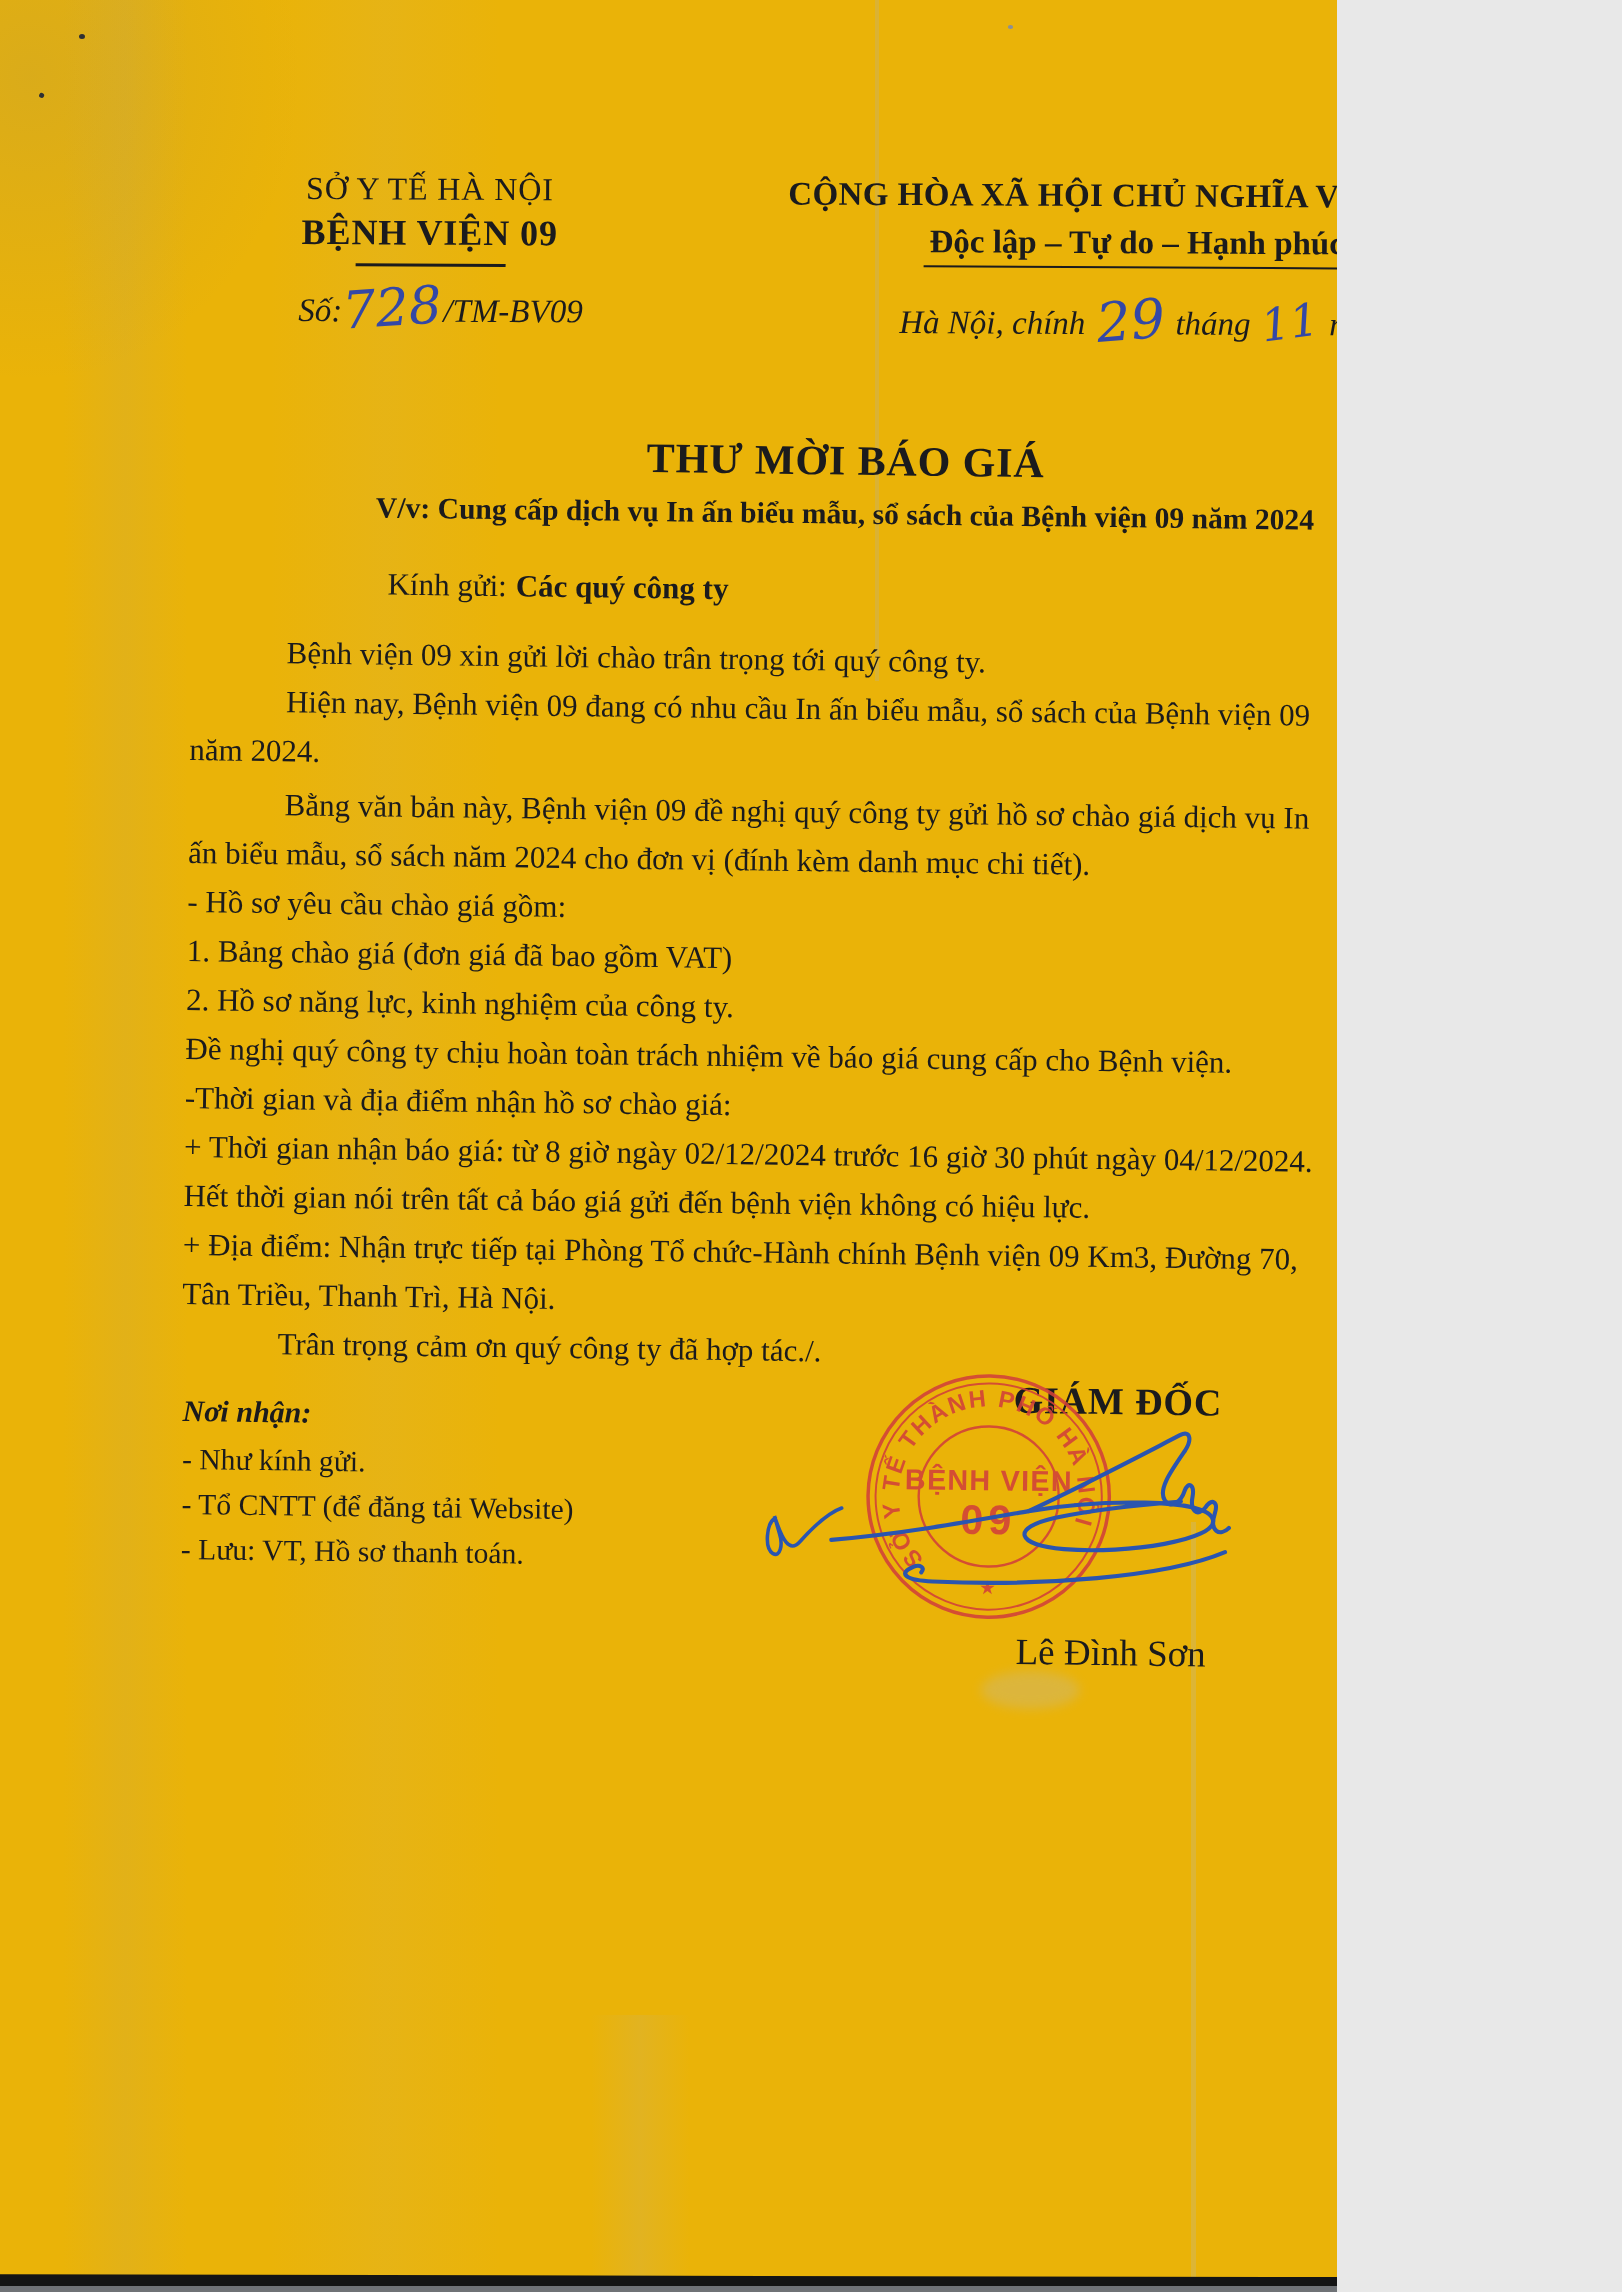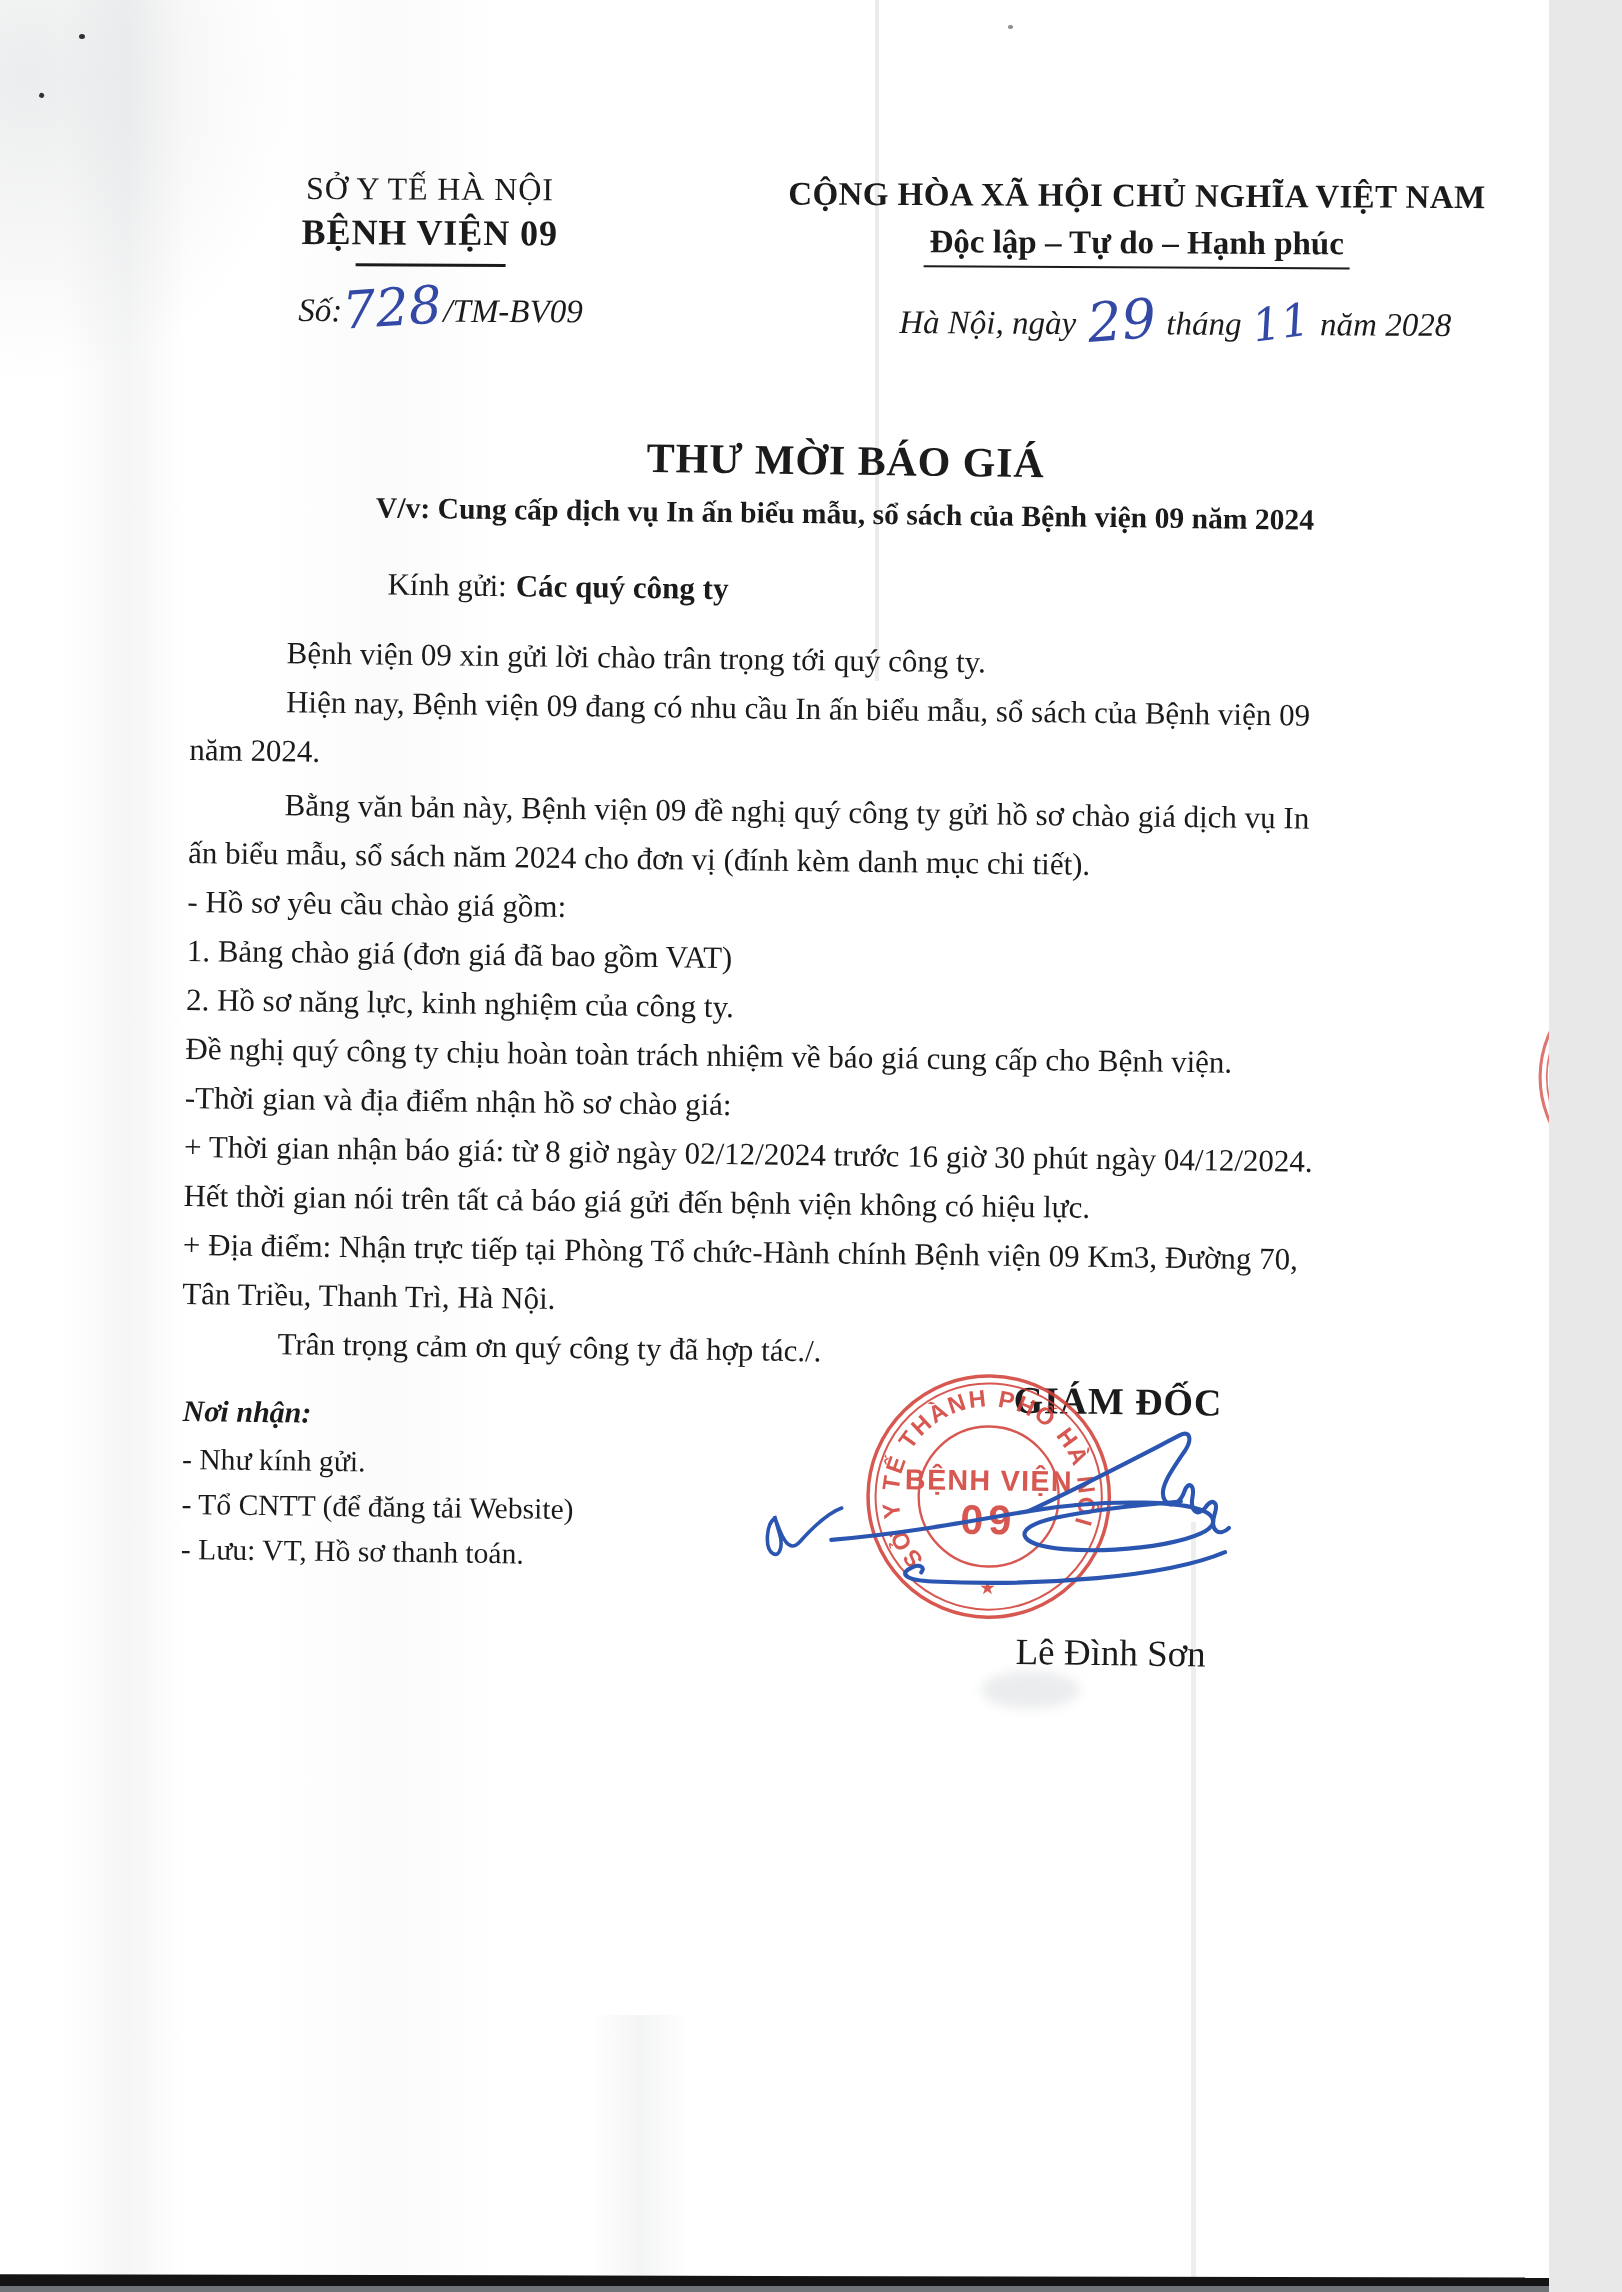--- a/index.html
+++ b/index.html
@@ -1,19 +1,19 @@
 <!DOCTYPE html>
 <html style="font-size:14.3px"><head>
 <meta charset="utf-8">
 <style>
   html,body{margin:0;padding:0;background:#e8e8e8;}
   .page{
     position:relative;
-    width:1549px;height:2293px;
-    background:#ffffff;
+    width:1337px;height:2293px;
+    background:#eab308;
     overflow:hidden;
     font-family:"Liberation Serif","DejaVu Serif",serif;
     color:#1b1b1d;
   }
   
   .streak{position:absolute;pointer-events:none;}
   .s1{left:63px;top:0;width:125px;height:2279px;background:linear-gradient(90deg,transparent,#9aa0a6 50%,transparent);opacity:.10;}
   .s2{left:269px;top:0;width:233px;height:2279px;background:linear-gradient(90deg,transparent,#b7bcc2 50%,transparent);opacity:.07;}
   .s3{left:875px;top:0;width:3.6px;height:681px;background:#aab0b6;opacity:.25;}
   .s4{left:1191px;top:1522px;width:5.4px;height:757px;background:#b5bac0;opacity:.25;}
@@ -87,21 +87,21 @@
     <div class="unit">BỆNH VIỆN 09</div>
     <div class="unit-underline"></div>
     <div class="refline">
       <span>Số:</span><span class="hw ref-num">728</span><span>/TM-BV09</span>
     </div>
     <div class="national">CỘNG HÒA XÃ HỘI CHỦ NGHĨA VIỆT NAM</div>
     <div class="motto-wrap">
       <span class="motto">Độc lập – Tự do – Hạnh phúc</span>
     </div>
     <div class="dateline">
-      <span>Hà Nội, ngày</span>
+      <span>Hà Nội, chính</span>
       <span class="hw hw-day">29</span>
       <span>tháng</span>
       <span class="hw hw-month">11</span>
       <span>năm 2028</span>
     </div>
   </div>
 
   <div class="tilt">
 
     <div class="doc-title">THƯ MỜI BÁO GIÁ</div>

